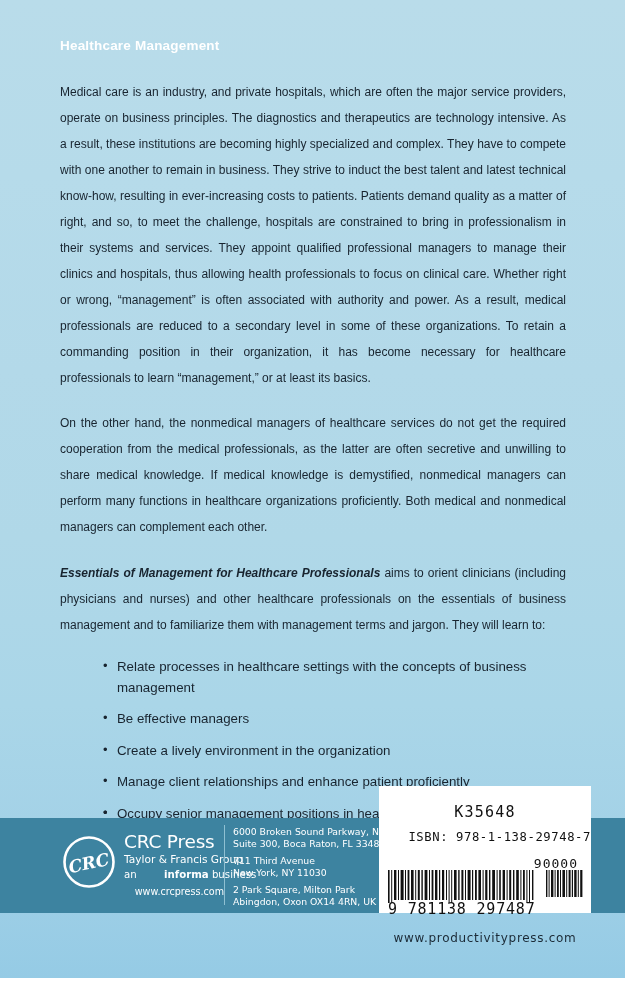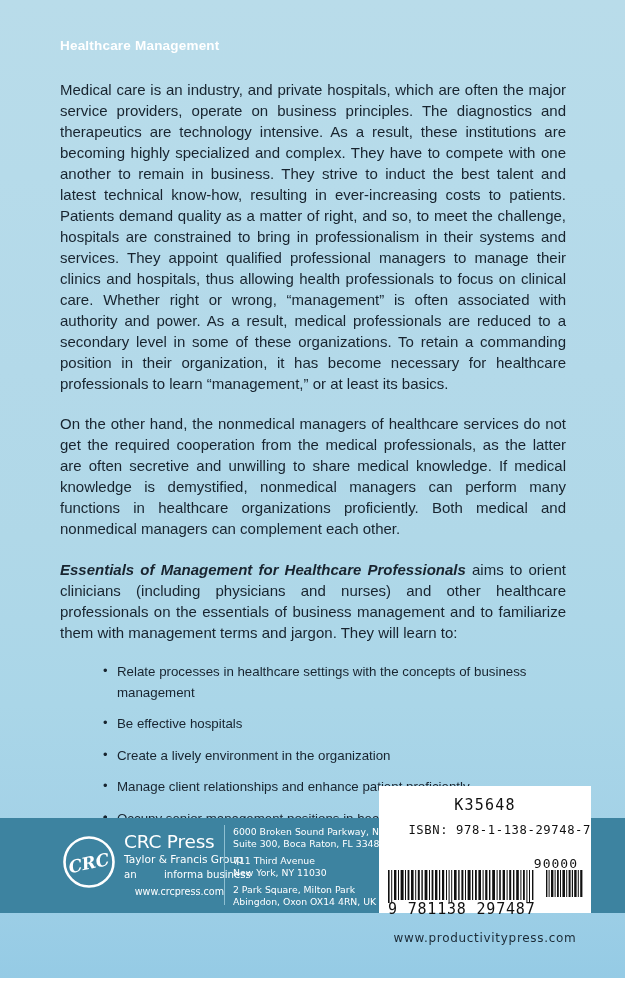--- a/index.html
+++ b/index.html
@@ -43,22 +43,22 @@
   
   .body-area {
     position: absolute;
     left: 60px;
     top: 79px;
     width: 506px;
     color: #1b2733;
   }
 
   .para {
-    font-size: 15px;
-    line-height: 21px;
+    font-size: 12px;
+    line-height: 26px;
     text-align: justify;
     margin: 0 0 19px 0;
     color: #18242f;
   }
 
   .para.last-intro {
     margin-bottom: 20px;
   }
 
   .booktitle {
@@ -142,21 +142,21 @@
     margin-top: 1px;
   }
   .crc-informa {
     font-family: "DejaVu Sans", sans-serif;
     font-size: 10.2px;
     line-height: 14px;
     text-align: right;
     white-space: nowrap;
     margin-top: 2px;
   }
-  .crc-informa b { font-weight: normal; padding-left: 24px; }
+  .crc-informa b { font-weight: bold; padding-left: 24px; }
   .crc-url {
     font-family: "DejaVu Sans", sans-serif;
     font-size: 9.6px;
     line-height: 13px;
     text-align: right;
     white-space: nowrap;
     margin-top: 3px;
   }
 
   .band-divider {
@@ -192,21 +192,21 @@
     height: 127px;
     background: #ffffff;
   }
 
   .bc-code {
     text-align: center;
     font-family: "DejaVu Sans Mono", monospace;
     font-size: 15px;
     letter-spacing: 1.2px;
     color: #111111;
-    margin-top: 10px;
+    margin-top: 17px;
   }
   .bc-isbn {
     text-align: right;
     font-family: "DejaVu Sans Mono", monospace;
     font-size: 12.2px;
     letter-spacing: 0.6px;
     color: #111111;
     margin-top: 9px;
   }
   .bc-price {
@@ -267,21 +267,21 @@
   <div class="body-area">
 
     <p class="para">Medical care is an industry, and private hospitals, which are often the major service providers, operate on business principles. The diagnostics and therapeutics are technology intensive. As a result, these institutions are becoming highly specialized and complex.  They have to compete with one another to remain in business. They strive to induct the best talent and latest technical know-how, resulting in ever-increasing costs to patients. Patients demand quality as a matter of right, and so, to meet the challenge, hospitals are constrained to bring in professionalism in their systems and services. They appoint qualified professional managers to manage their clinics and hospitals, thus allowing health professionals to focus on clinical care. Whether right or wrong, “management” is often associated with authority and power. As a result, medical professionals are reduced to a secondary level in some of these organizations. To retain a commanding position in their organization, it has become necessary for healthcare professionals to learn “management,” or at least its basics.</p>
 
     <p class="para last-intro">On the other hand, the nonmedical managers of healthcare services do not get the required cooperation from the medical professionals, as the latter are often secretive and unwilling to share medical knowledge. If medical knowledge is demystified, nonmedical managers can perform many functions in healthcare organizations proficiently. Both medical and nonmedical managers can complement each other.</p>
 
     <p class="para"><span class="booktitle">Essentials of Management for Healthcare Professionals</span><span> aims to orient clinicians (including physicians and nurses) and other healthcare professionals on the essentials of business management and to familiarize them with management terms and jargon. They will learn to:</span></p>
 
     <ul class="learn-list">
       <li><span class="bullet">•</span><span>Relate processes in healthcare settings with the concepts of business management</span></li>
-      <li><span class="bullet">•</span><span>Be effective hospitals</span></li>
+      <li><span class="bullet">•</span><span>Be effective managers</span></li>
       <li><span class="bullet">•</span><span>Create a lively environment in the organization</span></li>
       <li><span class="bullet">•</span><span>Manage client relationships and enhance patient proficiently</span></li>
       <li><span class="bullet">•</span></li>
       <li><span class="bullet">•</span><span>Occupy senior management positions in healthcare organizations</span></li>
     </ul>
 
     <p class="para closing">Nonmedical managers will also become familiar with the nuances of clinical care and special managerial requirements of healthcare organizations.</p>
   </div>
 
   <div class="publisher-band"></div>

